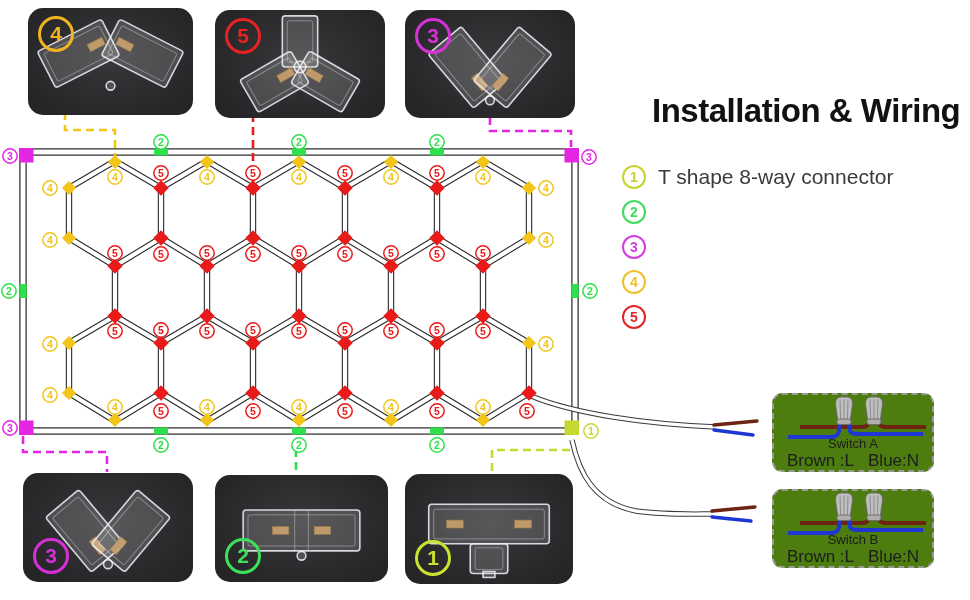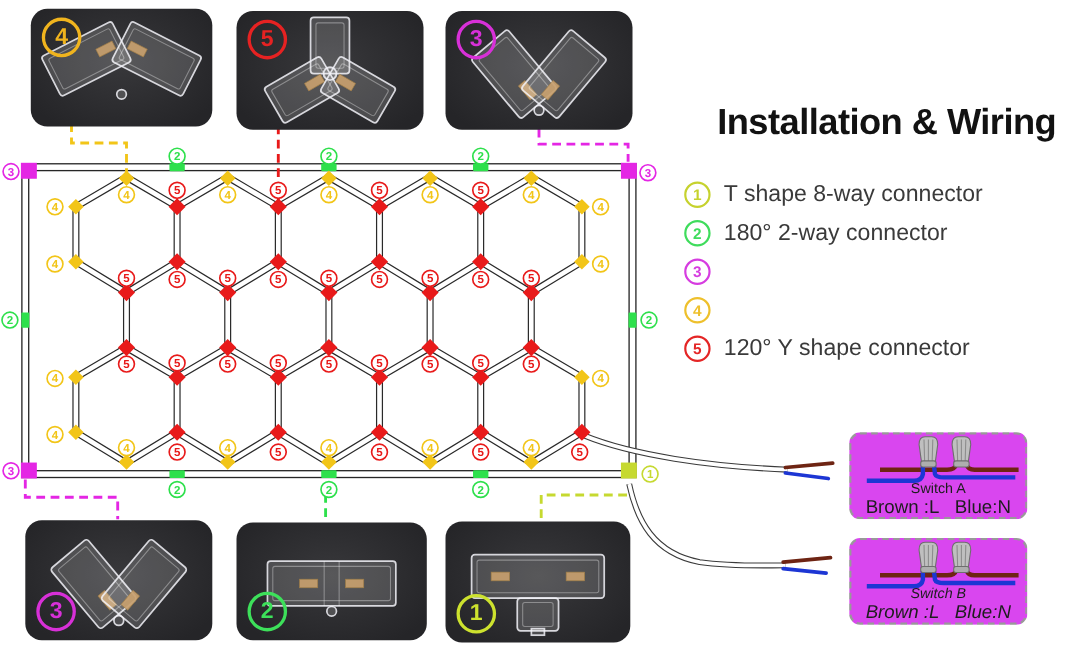--- a/index.html
+++ b/index.html
@@ -20,21 +20,21 @@
   
   .title{position:absolute;left:620px;top:92px;width:345px;font-size:33px;font-weight:800;
          color:#121212;letter-spacing:-.5px;white-space:nowrap;margin-left:32px;}
   .legend{position:absolute;left:622px;top:165px;list-style:none;margin:0;padding:0;}
   .legend li{display:flex;align-items:center;height:24px;margin-bottom:11px;white-space:nowrap;}
   .legend-circle{display:inline-block;width:20px;height:20px;border-radius:50%;border:2px solid;
                  font-size:14px;font-weight:bold;line-height:20px;text-align:center;margin-right:12px;flex:0 0 auto;}
   .legend-label{font-size:21px;color:#3a3a3a;}
 
   
-  .switch-box{position:absolute;left:772px;width:158px;height:75px;background:#d946ef;
+  .switch-box{position:absolute;left:772px;width:158px;height:75px;background:#4d7c0f;
               border:2px dashed #999;border-radius:10px;}
   .switch-box svg{position:absolute;left:0;top:0;}
   .switch-name{position:absolute;left:0;right:0;top:41px;text-align:center;font-size:13px;color:#1d1d1d;}
   .switch-wiring{position:absolute;left:0;right:0;top:56px;text-align:center;font-size:17px;color:#1d1d1d;}
   .switch-wiring span{margin:0 7px;}
 </style>
 </head>
 <body>
 
 <div class="stage">
@@ -530,31 +530,29 @@
     </div>
 
   <div class="title">Installation &amp; Wiring</div>
   <ul class="legend" id="legend-list">
       <li>
         <span class="legend-circle" style="border-color: rgb(198, 210, 46); color: rgb(198, 210, 46);">1</span>
         <span class="legend-label">T shape 8-way connector</span>
       </li>
       <li>
         <span class="legend-circle" style="border-color: rgb(63, 220, 92); color: rgb(63, 220, 92);">2</span>
-        <span class="legend-label">180° 2-way connector</span>
       </li>
       <li>
         <span class="legend-circle" style="border-color: rgb(214, 60, 224); color: rgb(214, 60, 224);">3</span>
       </li>
       <li>
         <span class="legend-circle" style="border-color: rgb(238, 192, 44); color: rgb(238, 192, 44);">4</span>
       </li>
       <li>
         <span class="legend-circle" style="border-color: rgb(228, 37, 37); color: rgb(228, 37, 37);">5</span>
-        <span class="legend-label">120° Y shape connector</span>
       </li>
     </ul>
 
   <div id="switches">
       <div class="switch-box" style="top: 393px;">
         <svg width="158" height="46" viewBox="0 0 158 46">
           <path d="M 26,32 L 87,32 Q 94,32 95,28" fill="none" stroke="#6e2413" stroke-width="4"></path>
           <path d="M 105,28 Q 106,32 112,32 L 152,32" fill="none" stroke="#6e2413" stroke-width="4"></path>
           <path d="M 14,42 L 57,42 Q 64,42 65,36 L 65,28" fill="none" stroke="#1d36d4" stroke-width="4"></path>
           <path d="M 75,28 L 76,36 Q 77,39 84,39 L 149,39" fill="none" stroke="#1d36d4" stroke-width="4"></path>
@@ -565,21 +563,21 @@
           <rect x="63" y="24" width="14" height="5.5" rx="2" fill="#aeaeae" stroke="#6e6e6e" stroke-width="1"></rect>
           <path d="M 94,27 L 91.5,9 Q 91.5,2 97,2 L 103,2 Q 108.5,2 108.5,9 L 106,27 Z" fill="#bfbfbf" stroke="#6e6e6e" stroke-width="1"></path>
           <line x1="96" y1="4.5" x2="96.6" y2="25" stroke="#8d8d8d" stroke-width="1"></line>
           <line x1="100" y1="4.5" x2="100" y2="25" stroke="#8d8d8d" stroke-width="1"></line>
           <line x1="104" y1="4.5" x2="103.4" y2="25" stroke="#8d8d8d" stroke-width="1"></line>
           <rect x="93" y="24" width="14" height="5.5" rx="2" fill="#aeaeae" stroke="#6e6e6e" stroke-width="1"></rect>
         </svg>
         <div class="switch-name">Switch A</div>
         <div class="switch-wiring"><span>Brown :L</span><span>Blue:N</span></div>
       </div>
-      <div class="switch-box" style="top: 489px; font-style: italic;">
+      <div class="switch-box" style="top: 489px;">
         <svg width="158" height="46" viewBox="0 0 158 46">
           <path d="M 26,32 L 87,32 Q 94,32 95,28" fill="none" stroke="#6e2413" stroke-width="4"></path>
           <path d="M 105,28 Q 106,32 112,32 L 152,32" fill="none" stroke="#6e2413" stroke-width="4"></path>
           <path d="M 14,42 L 57,42 Q 64,42 65,36 L 65,28" fill="none" stroke="#1d36d4" stroke-width="4"></path>
           <path d="M 75,28 L 76,36 Q 77,39 84,39 L 149,39" fill="none" stroke="#1d36d4" stroke-width="4"></path>
           <path d="M 64,27 L 61.5,9 Q 61.5,2 67,2 L 73,2 Q 78.5,2 78.5,9 L 76,27 Z" fill="#bfbfbf" stroke="#6e6e6e" stroke-width="1"></path>
           <line x1="66" y1="4.5" x2="66.6" y2="25" stroke="#8d8d8d" stroke-width="1"></line>
           <line x1="70" y1="4.5" x2="70" y2="25" stroke="#8d8d8d" stroke-width="1"></line>
           <line x1="74" y1="4.5" x2="73.4" y2="25" stroke="#8d8d8d" stroke-width="1"></line>
           <rect x="63" y="24" width="14" height="5.5" rx="2" fill="#aeaeae" stroke="#6e6e6e" stroke-width="1"></rect>

